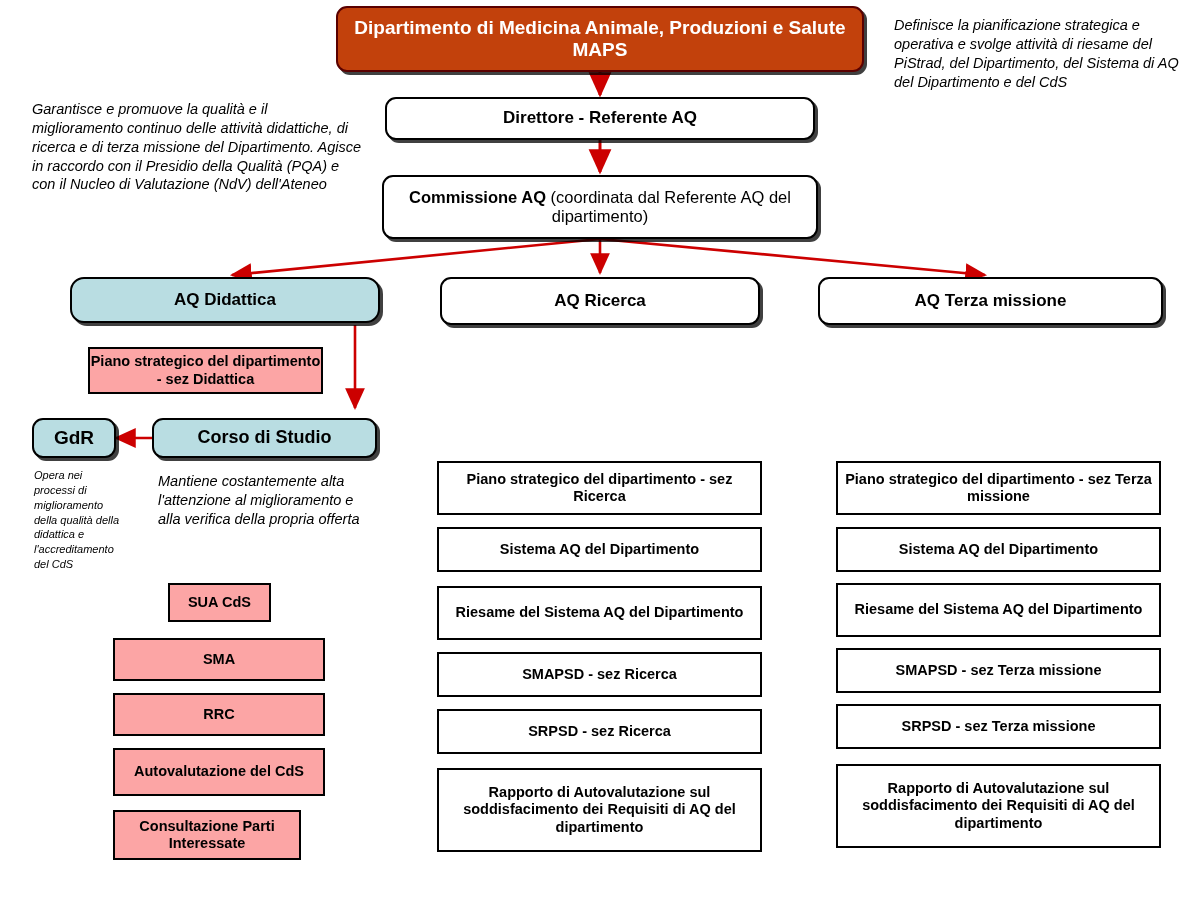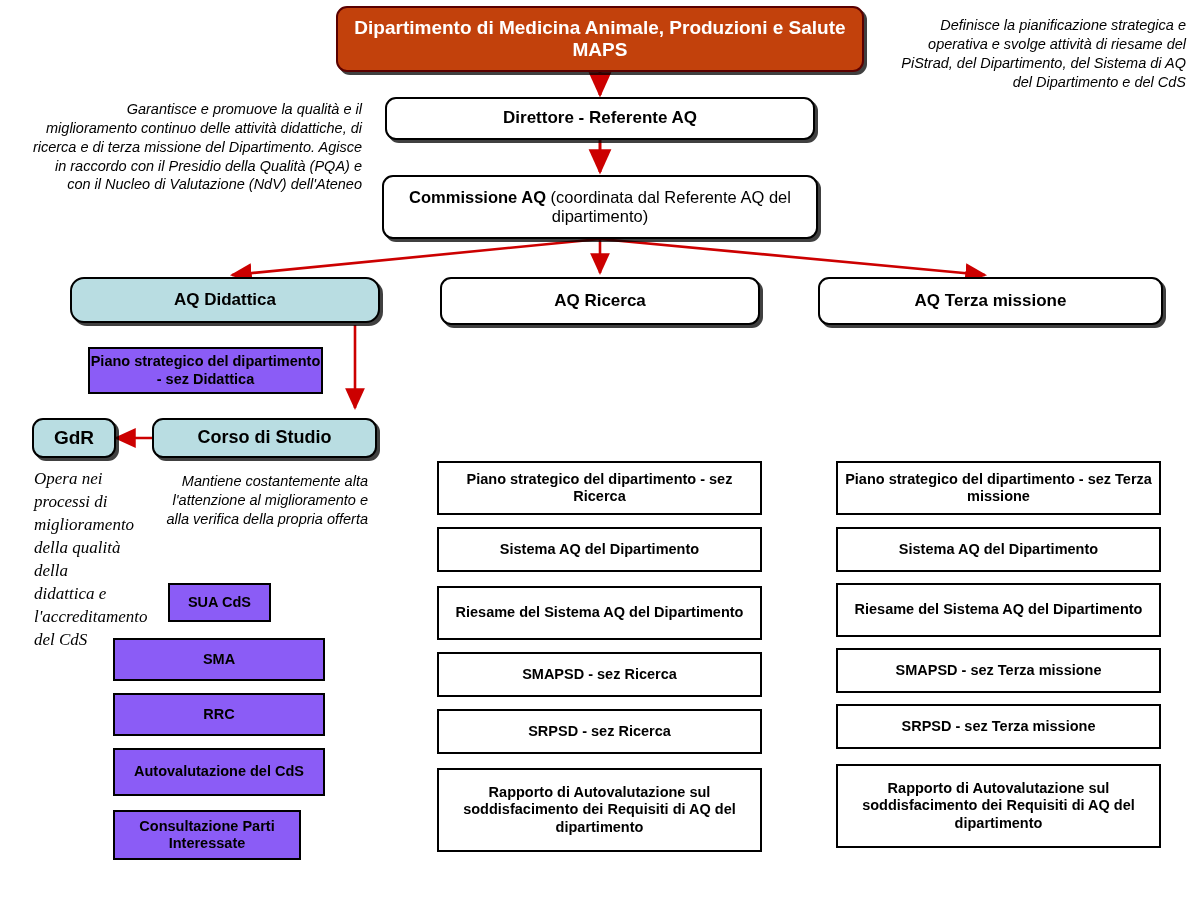--- a/index.html
+++ b/index.html
@@ -39,30 +39,30 @@
     border-color: #5a0000;
     font-size: 19px;
   }
   .tier.blue { background: #b9dde2; }
   
   .doc {
     border: 2.5px solid #000000;
     background: #ffffff;
     font-size: 14.5px;
   }
-  .doc.blue { background: #8b5cf6; }
+  .doc.blue { background: #fca5a5; }
   .note {
     position: absolute;
     font-style: italic;
     color: #000000;
     line-height: 1.3;
     text-align: left;
   }
-  .note.n-big { font-size: 14.5px; text-align: right; }
-  .note.n-small { font-size: 17px; line-height: 1.35; font-family: Liberation Serif, serif; }
+  .note.n-big { font-size: 14.5px; }
+  .note.n-small { font-size: 11px; line-height: 1.35; }
   svg.links {
     position: absolute;
     left: 0; top: 0;
     width: 1200px;
     height: 900px;
     pointer-events: none;
   }
   .lbl-reg { font-weight: normal; }
 </style>
 </head>

